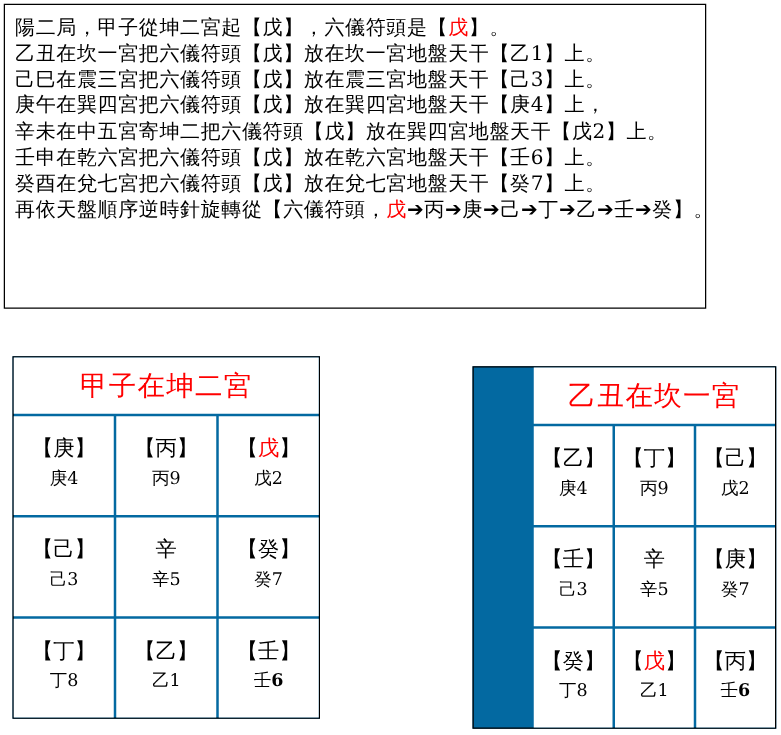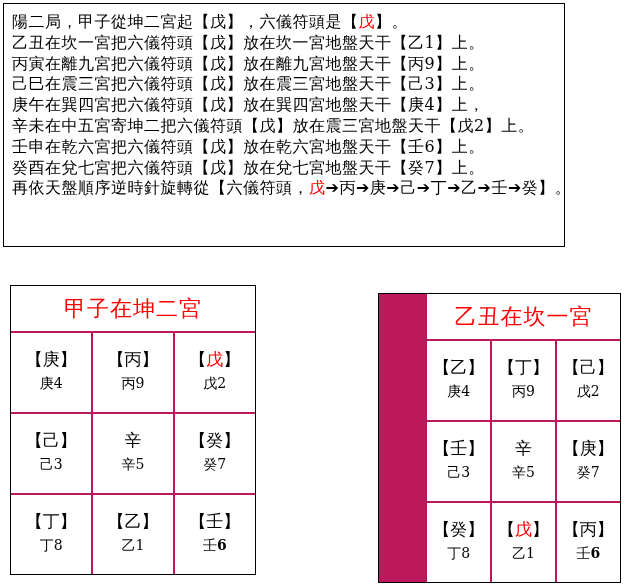--- a/index.html
+++ b/index.html
@@ -16,21 +16,21 @@
   .tline {
     font-size: 16px; line-height: 20.8px; white-space: nowrap; color: #000;
     letter-spacing: 0.5px;
   }
   .red { color: #ff0000; }
   [data-color="red"] { color: #ff0000; }
   [data-color="black"] { color: #000000; }
 
   .grid {
     position: absolute; display: grid; box-sizing: border-box;
-    background: #be185d; border: 1.5px solid #000; gap: 1.5px;
+    background: #0369a1; border: 1.5px solid #000; gap: 1.5px;
     grid-template-columns: 1fr 1fr 1fr;
   }
   #grid-left  { left: 10px;  top: 285px; width: 246px; height: 290px; grid-template-rows: 45px 1fr 1fr 1fr; }
   #grid-right { left: 378px; top: 293px; width: 243px; height: 290px; grid-template-rows: 45px 1fr 1fr 1fr; padding-left: 48px; }
   .gtitle {
     grid-column: 1 / 4; background: #fff; display: flex;
     align-items: center; justify-content: center;
     color: #ff0000; font-size: 22px; letter-spacing: 1px;
   }
   .gcell {
@@ -40,24 +40,23 @@
   .ctop { font-size: 17px; line-height: 23px; }
   .cbot { font-size: 14px; line-height: 25px; }
   .b { font-weight: bold; }
 </style>
 </head>
 <body>
 
 <div class="textbox">
   <div class="tline"><span>陽二局，甲子從坤二宮起【戊】，六儀符頭是【</span><span class="red">戊</span><span>】。</span></div>
   <div class="tline"><span>乙丑在坎一宮把六儀符頭【戊】放在坎一宮地盤天干【乙1】上。</span><span class="red"></span><span></span></div>
-  <div class="tline"><span>丙寅在離九宮把六儀符頭【戊】放在離九宮地盤天干【丙9】上。</span><span class="red"></span><span></span></div>
   <div class="tline"><span>己巳在震三宮把六儀符頭【戊】放在震三宮地盤天干【己3】上。</span><span class="red"></span><span></span></div>
   <div class="tline"><span>庚午在巽四宮把六儀符頭【戊】放在巽四宮地盤天干【庚4】上，</span><span class="red"></span><span></span></div>
-  <div class="tline"><span>辛未在中五宮寄坤二把六儀符頭【戊】放在震三宮地盤天干【戊2】上。</span><span class="red"></span><span></span></div>
+  <div class="tline"><span>辛未在中五宮寄坤二把六儀符頭【戊】放在巽四宮地盤天干【戊2】上。</span><span class="red"></span><span></span></div>
   <div class="tline"><span>壬申在乾六宮把六儀符頭【戊】放在乾六宮地盤天干【壬6】上。</span><span class="red"></span><span></span></div>
   <div class="tline"><span>癸酉在兌七宮把六儀符頭【戊】放在兌七宮地盤天干【癸7】上。</span><span class="red"></span><span></span></div>
   <div class="tline"><span>再依天盤順序逆時針旋轉從【六儀符頭，</span><span class="red">戊</span><span>➔丙➔庚➔己➔丁➔乙➔壬➔癸】。</span></div>
 </div>
 
 <div class="grid" id="grid-left">
   <div class="gtitle">甲子在坤二宮</div>
 
   <div class="gcell">
     <span class="ctop"><span>【</span><span data-color="black">庚</span><span>】</span></span>

